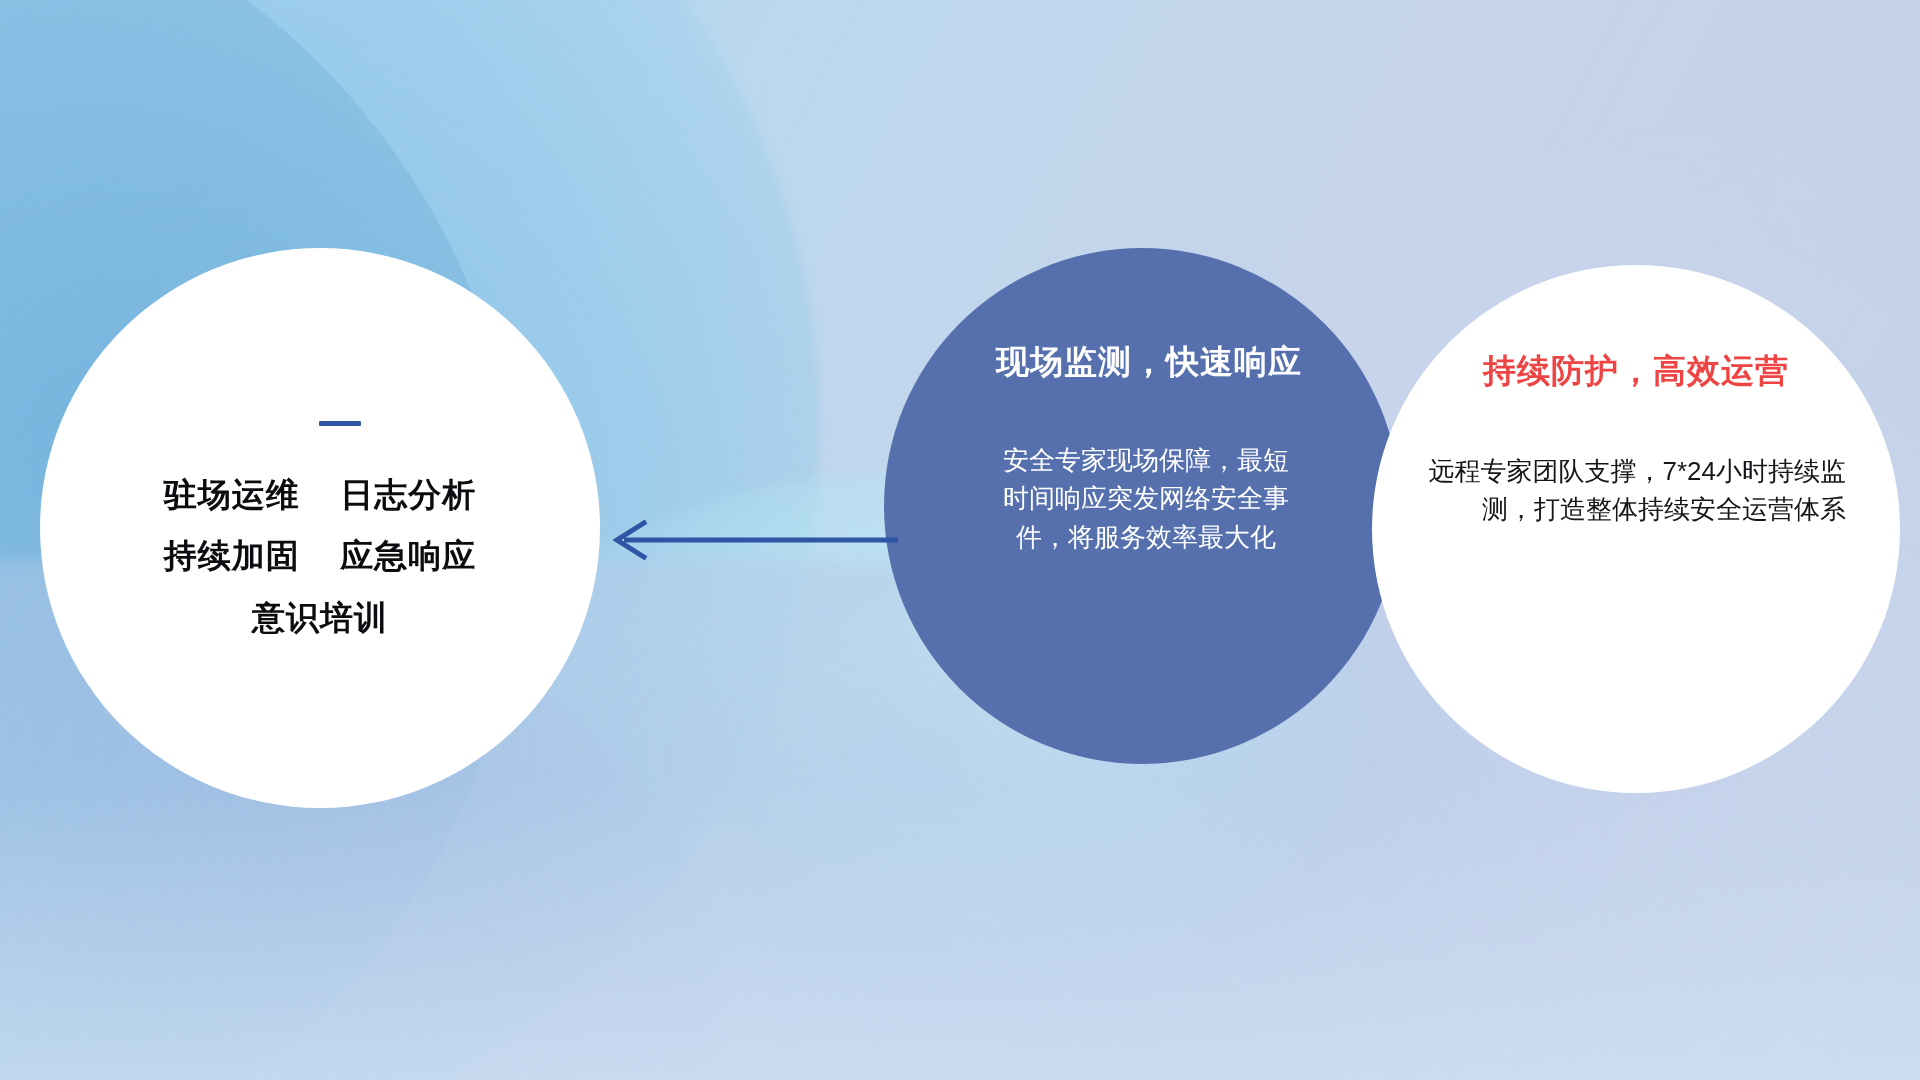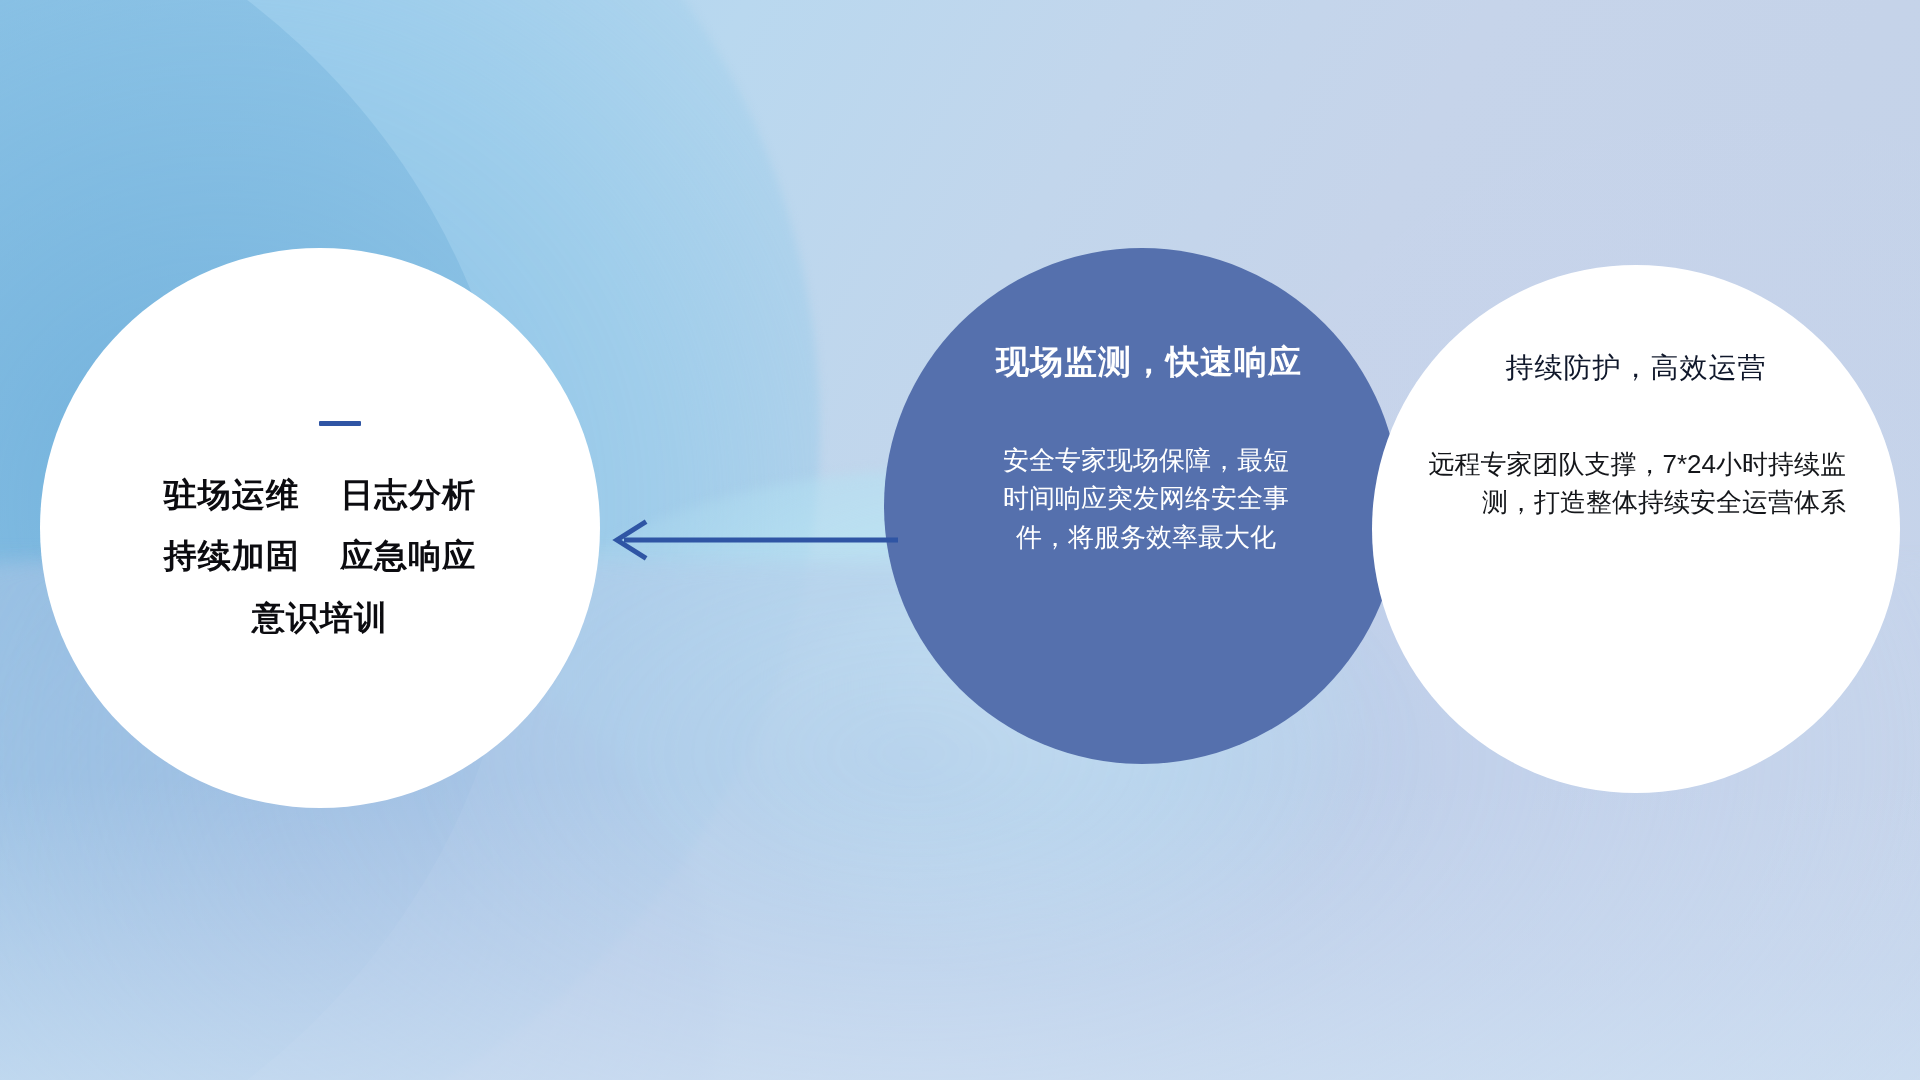--- a/index.html
+++ b/index.html
@@ -241,23 +241,23 @@
     top: 0;
     width: 100%;
     height: 100%;
     display: flex;
     flex-direction: column;
     align-items: center;
     padding-top: 84px;
     box-sizing: border-box;
   }
   .right-title {
-    font-size: 28px;
-    font-weight: normal;
-    color: #0f172a;
+    font-size: 33px;
+    font-weight: bold;
+    color: #ef4444;
     letter-spacing: 1px;
     white-space: nowrap;
   }
   .right-body {
     margin-top: 58px;
     width: 420px;
     font-size: 26px;
     line-height: 1.48;
     color: #14161a;
     text-align: right;

